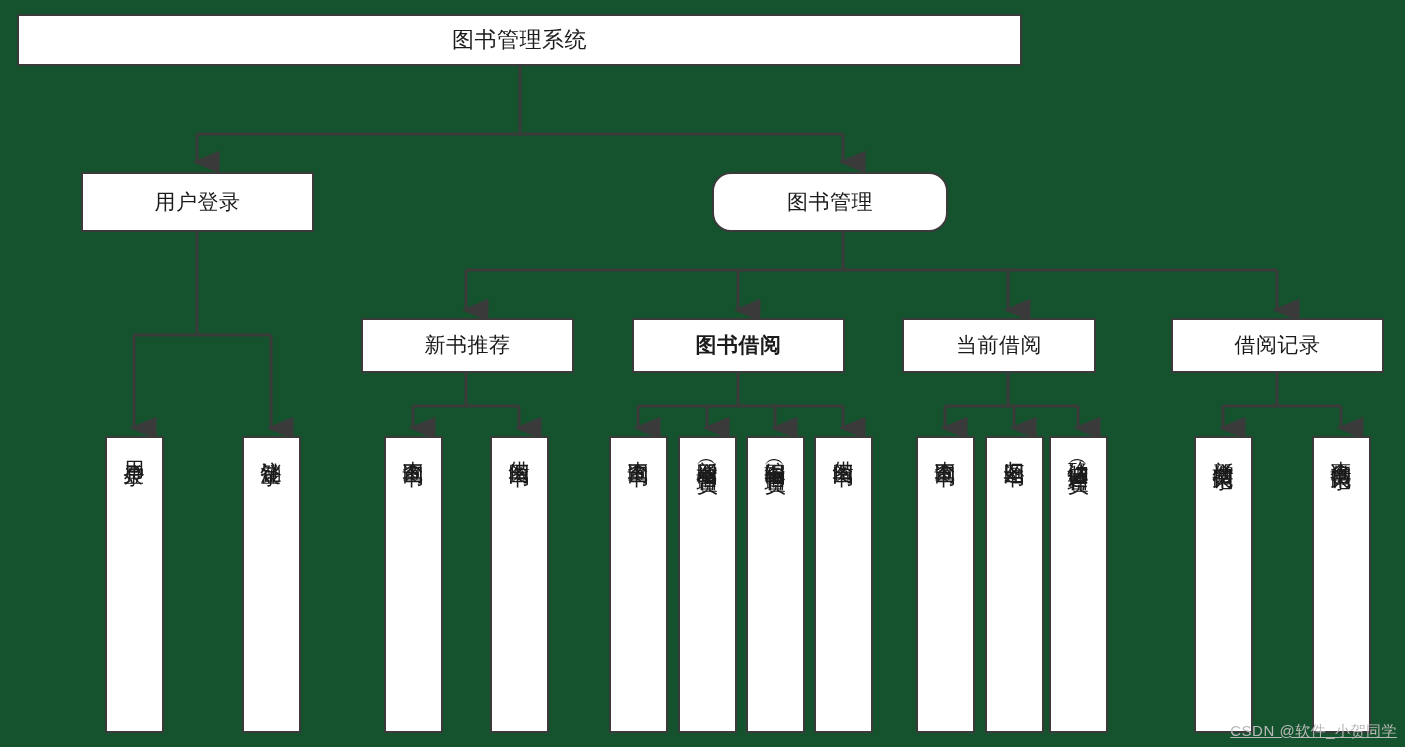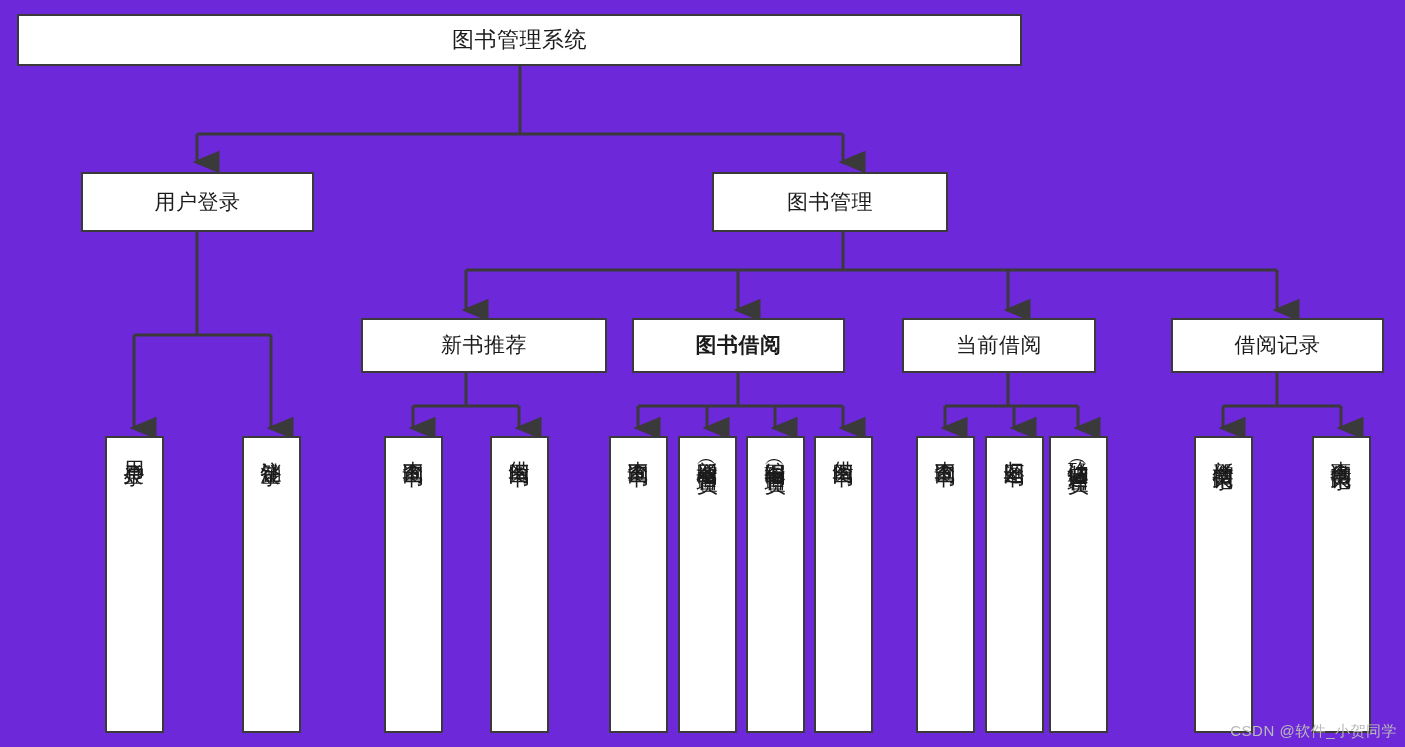--- a/index.html
+++ b/index.html
@@ -8,21 +8,21 @@
     padding: 0;
     background: #ffffff;
   }
   body {
     font-family: "Liberation Sans", "DejaVu Sans", sans-serif;
   }
   #canvas {
     position: relative;
     width: 1405px;
     height: 747px;
-    background: #6d28d9;
+    background: #14532d;
     overflow: hidden;
   }
   #edges {
     position: absolute;
     left: 0;
     top: 0;
     width: 1405px;
     height: 747px;
     pointer-events: none;
   }
@@ -67,20 +67,21 @@
   }
   #watermark {
     position: absolute;
     right: 8px;
     bottom: 6px;
     font-size: 15px;
     color: #b9b9b9;
     letter-spacing: 0.5px;
     z-index: 5;
     white-space: nowrap;
+    text-decoration: underline;
   }
 </style>
 </head>
 <body>
 
 <div id="canvas">
 
   <svg id="edges" viewBox="0 0 1405 747" width="1405" height="747" xmlns="http://www.w3.org/2000/svg">
     <defs>
       <marker id="arrow" viewBox="0 0 12 12" refX="6" refY="10" markerWidth="9" markerHeight="9" orient="auto-start-reverse">
@@ -131,25 +132,25 @@
     </g>
   </svg>
 
   <div class="node horiz root" style="left:17px; top:14px; width:1005px; height:52px;">
     <span class="label">图书管理系统</span>
   </div>
 
   <div class="node horiz" style="left:81px; top:172px; width:233px; height:60px;">
     <span class="label">用户登录</span>
   </div>
-  <div class="node horiz" style="left:712px; top:172px; width:236px; height:60px;">
+  <div class="node horiz" style="left:712px; top:172px; width:236px; height:60px;border-radius:19px;">
     <span class="label">图书管理</span>
   </div>
 
-  <div class="node horiz" style="left:361px; top:318px; width:246px; height:55px;">
+  <div class="node horiz" style="left:361px; top:318px; width:213px; height:55px;">
     <span class="label">新书推荐</span>
   </div>
   <div class="node horiz" style="left:632px; top:318px; width:213px; height:55px;font-weight:bold;">
     <span class="label">图书借阅</span>
   </div>
   <div class="node horiz" style="left:902px; top:318px; width:194px; height:55px;">
     <span class="label">当前借阅</span>
   </div>
   <div class="node horiz" style="left:1171px; top:318px; width:213px; height:55px;">
     <span class="label">借阅记录</span>

